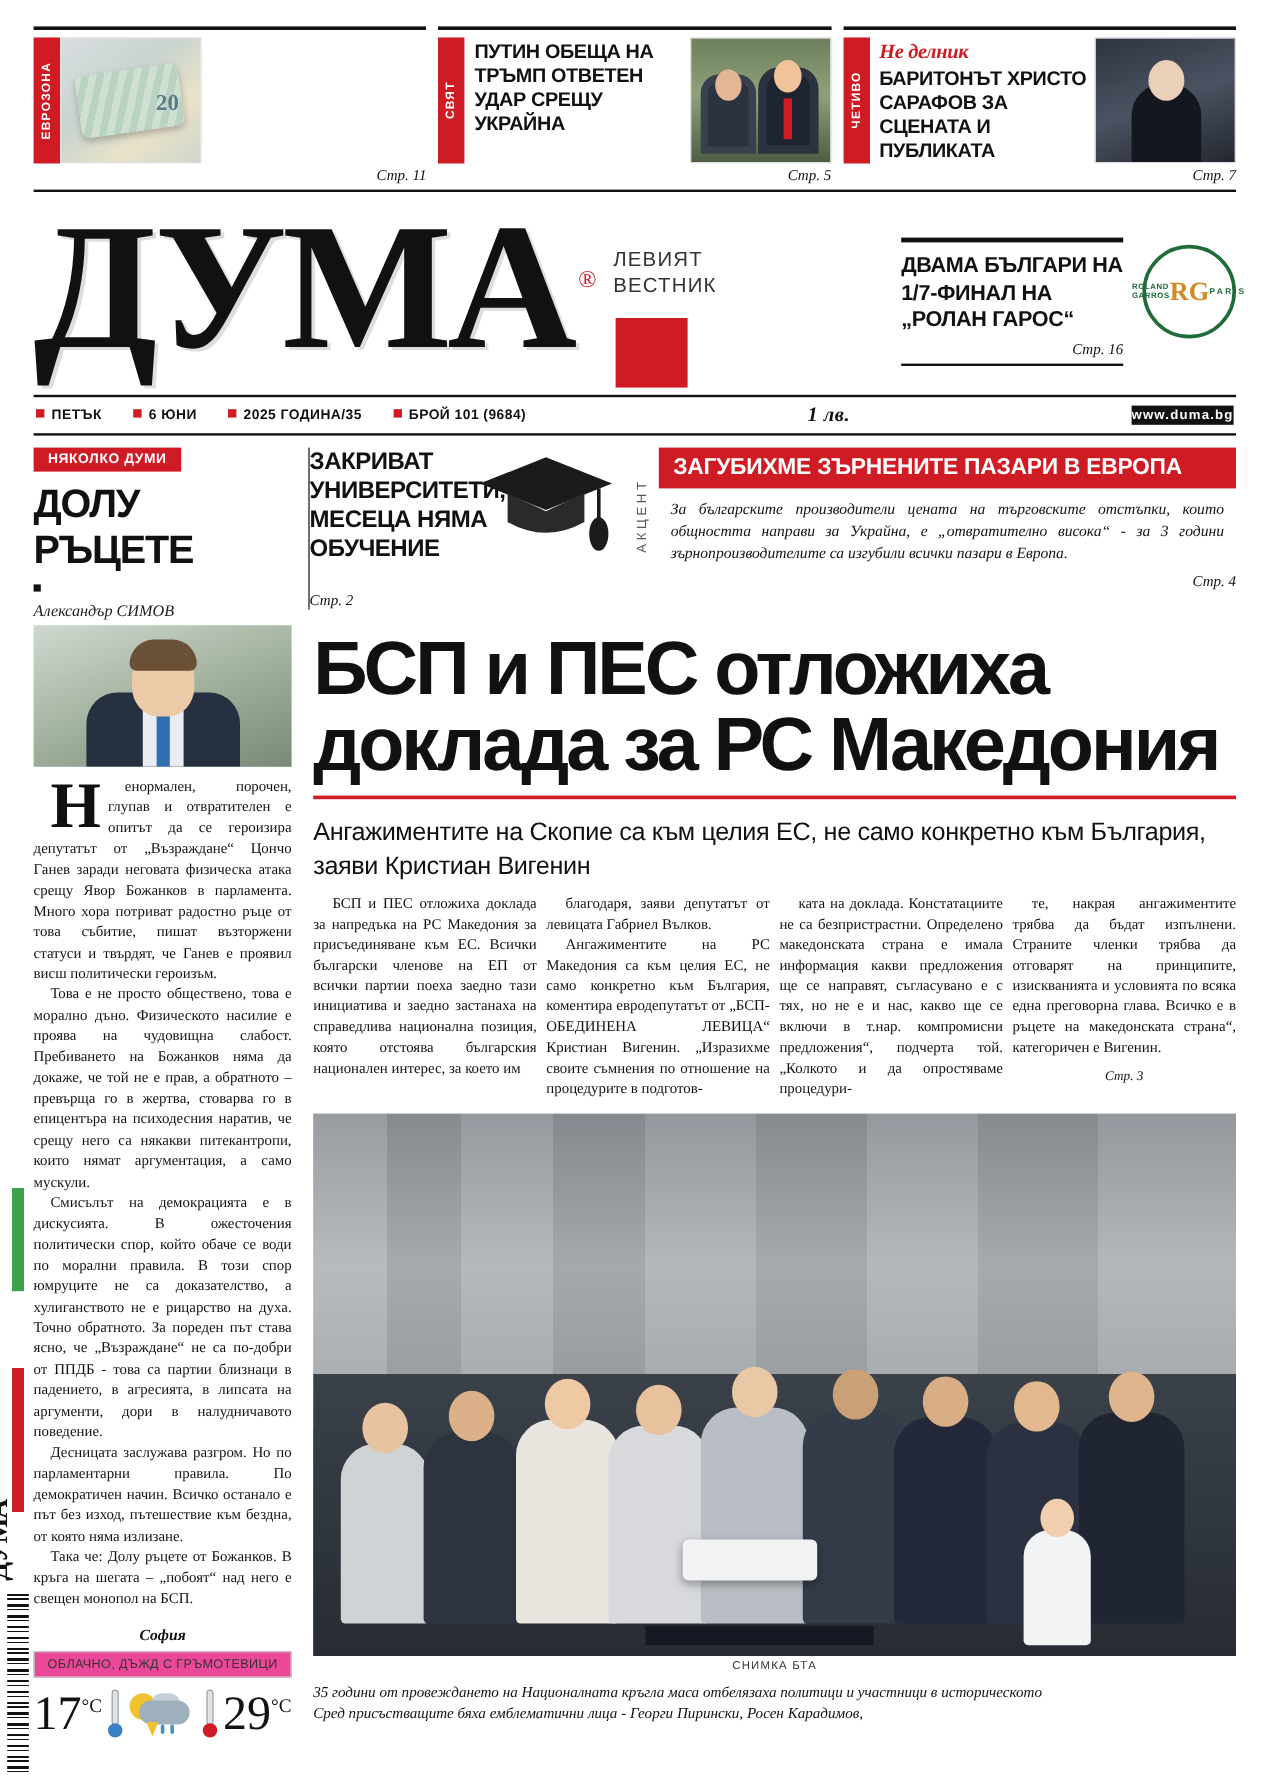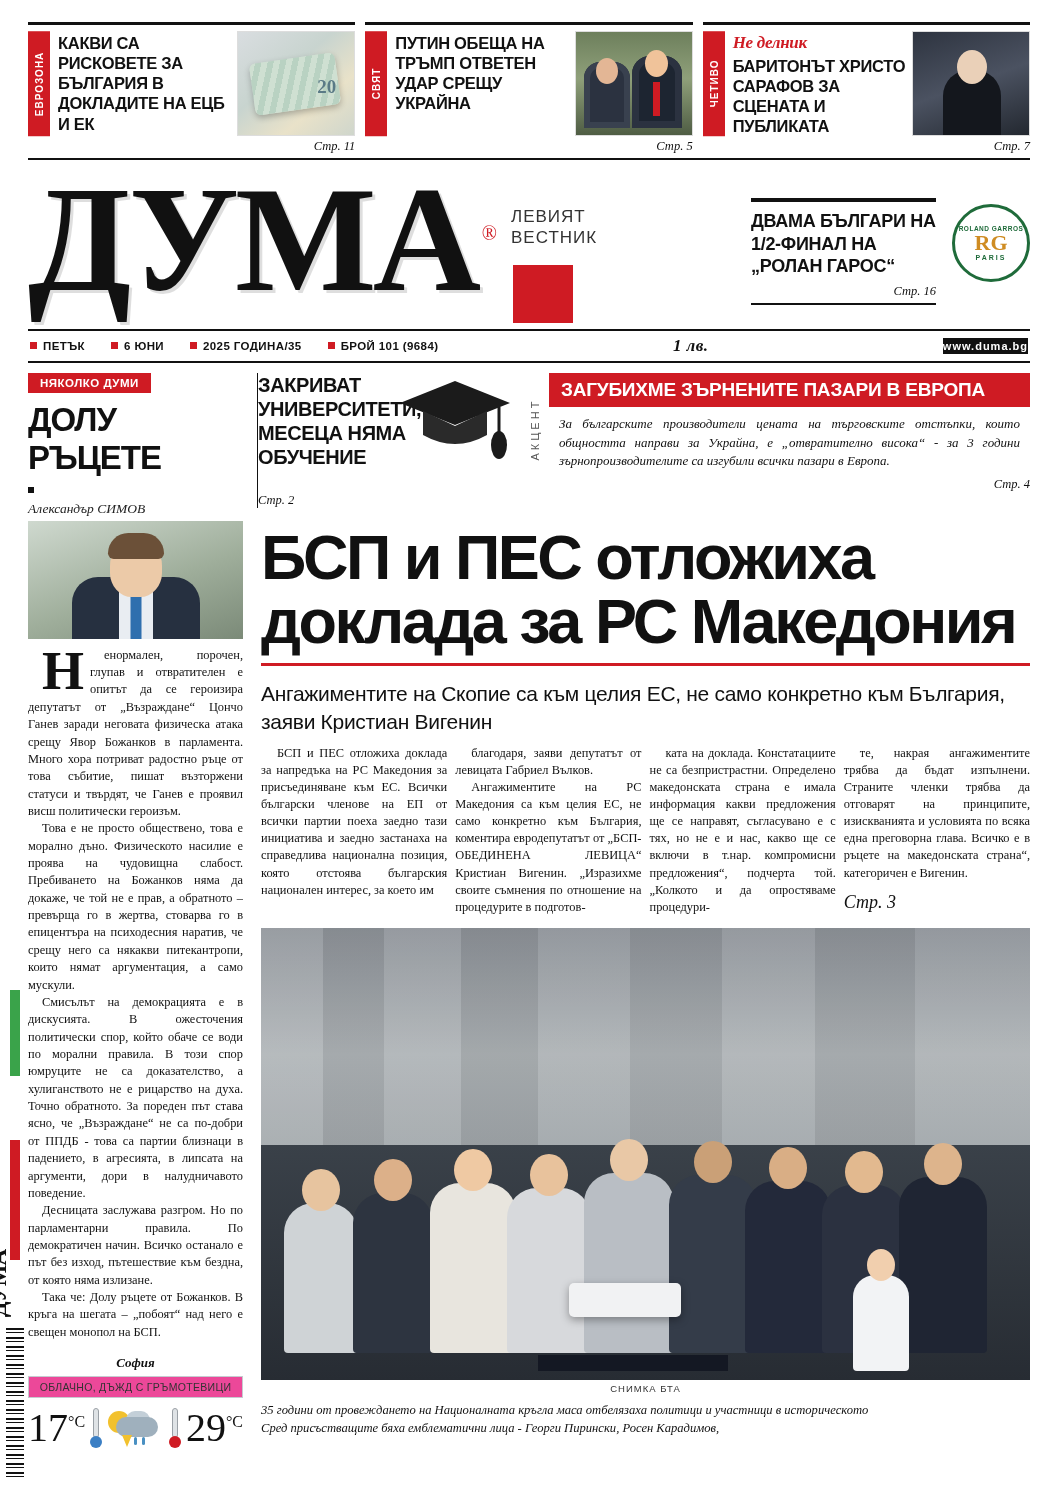--- a/index.html
+++ b/index.html
@@ -67,21 +67,21 @@
   .reg { position:absolute; right:-20px; top:54px; font-size:20px; color:#cf1b23; font-family:"Liberation Serif",serif;}
   .sub-left { margin-left:34px; padding-top:38px; }
   .sub-left .line { font-size:17px; letter-spacing:1px; color:#333; line-height:1.25; }
   .red-sq { width:60px; height:58px; background:#cf1b23; margin-top:16px; margin-left:2px; }
   .mast-right { margin-left:auto; display:flex; align-items:flex-start; padding-top:30px; }
   .promo { border-top:4px solid #111; padding-top:8px; width:185px; }
   .promo .ptxt { font-weight:bold; font-size:18px; line-height:1.25; letter-spacing:-0.3px; }
   .promo .pref { font-family:"Liberation Serif",serif; font-style:italic; font-size:12.5px; text-align:right; margin-top:6px; border-bottom:2px solid #111; padding-bottom:4px;}
   .rg-badge {
     width:78px; height:78px; border-radius:50%; border:3px solid #1f6b3a; margin-left:16px; margin-top:6px;
-    display:flex; flex-direction:column; align-items:center; justify-content:center; background:#fff; position:relative;
+    display:flex; align-items:center; justify-content:center; background:#fff; position:relative;
   }
   .rg-badge .rg-top { font-size:6.5px; font-weight:bold; color:#1f6b3a; letter-spacing:.5px; }
   .rg-badge .rg-mid { font-size:22px; font-weight:bold; color:#cf8c22; font-family:"Liberation Serif",serif; line-height:1;}
   .rg-badge .rg-bot { font-size:7px; font-weight:bold; color:#1f6b3a; letter-spacing:2px; }
 
   
   .infobar { display:flex; align-items:center; gap:26px; border-top:2px solid #111; border-bottom:2px solid #111;
     padding:5px 2px; margin-top:6px; font-size:11.5px; font-weight:bold; letter-spacing:.4px;}
   .bullet { display:inline-block; width:7px; height:7px; background:#cf1b23; margin-right:6px; vertical-align:1px;}
   .price { font-family:"Liberation Serif", serif; font-style:italic; font-size:17px; font-weight:bold; margin-left:auto; margin-right:auto;}
@@ -116,21 +116,21 @@
   .headline { font-size:63px; font-weight:bold; line-height:1.02; letter-spacing:-2.5px; margin:4px 0 0; }
   .deck { font-size:21px; line-height:1.3; margin-top:14px; letter-spacing:-0.3px; }
   .rule-red { border-top:3px solid #cf1b23; margin-top:10px; }
 
   
   .body3 { display:flex; gap:8px; margin-top:10px; font-family:"Liberation Serif", serif;
     font-size:12.4px; line-height:1.38; text-align:justify; }
   .body3 .c { flex:1; }
   .body3 p { margin:0 0 0; text-indent:16px; }
   .body3 p.first { text-indent:16px; }
-  .ref-right { font-family:"Liberation Serif",serif; font-style:italic; font-size:18px; text-align:left; margin-top:8px;}
+  .ref-right { font-family:"Liberation Serif",serif; font-style:italic; font-size:11px; text-align:center; margin-top:8px;}
 
   
   .op-photo { width:100%; height:118px; margin-bottom:8px; position:relative; overflow:hidden;
     background:linear-gradient(160deg,#cfd9cf 0%,#9fae9b 55%,#7b8a78 100%); }
   .op-photo .suit{position:absolute;left:50%;transform:translateX(-50%);bottom:0;width:128px;height:62px;background:#263040;border-radius:26px 26px 0 0;}
   .op-photo .shirt{position:absolute;left:50%;transform:translateX(-50%);bottom:0;width:34px;height:50px;background:#e9edf2;}
   .op-photo .tie{position:absolute;left:50%;transform:translateX(-50%);bottom:0;width:11px;height:46px;background:#2f6fae;}
   .op-photo .head{position:absolute;left:50%;transform:translateX(-50%);top:18px;width:52px;height:58px;border-radius:46% 46% 42% 42%;background:#eccaa8;}
   .op-photo .hair{position:absolute;left:50%;transform:translateX(-50%);top:12px;width:56px;height:26px;border-radius:28px 28px 8px 8px;background:#6b5038;}
   .op-body { font-family:"Liberation Serif", serif; font-size:12.4px; line-height:1.4; text-align:justify; }
@@ -187,21 +187,20 @@
 </head>
 <body>
 
 <div class="page">
 
   <div class="teasers">
 
     <div class="teaser">
       <div class="teaser-inner">
         <div class="rubric">ЕВРОЗОНА</div>
-        <div class="teaser-text">КАКВИ СА РИСКОВЕТЕ ЗА БЪЛГАРИЯ В ДОКЛАДИТЕ НА ЕЦБ И ЕК</div>
         <div class="teaser-photo t1photo"></div>
       </div>
     </div>
 
     <div class="teaser">
       <div class="teaser-inner">
         <div class="rubric">СВЯТ</div>
         <div class="teaser-text">ПУТИН ОБЕЩА НА ТРЪМП ОТВЕТЕН УДАР СРЕЩУ УКРАЙНА</div>
         <div class="teaser-photo t2photo">
           <div class="t2face1"></div>
@@ -234,21 +233,21 @@
       <div class="logo">ДУМА</div>
       <span class="reg">®</span>
     </div>
     <div class="sub-left">
       <div class="line">ЛЕВИЯТ</div>
       <div class="line">ВЕСТНИК</div>
       <div class="red-sq"></div>
     </div>
     <div class="mast-right">
       <div class="promo">
-        <div class="ptxt">ДВАМА БЪЛГАРИ НА 1/2-ФИНАЛ НА „РОЛАН ГАРОС“</div>
+        <div class="ptxt">ДВАМА БЪЛГАРИ НА 1/7-ФИНАЛ НА „РОЛАН ГАРОС“</div>
         <div class="pref">Стр. 16</div>
       </div>
       <div class="rg-badge">
         <div class="rg-top">ROLAND GARROS</div>
         <div class="rg-mid">RG</div>
         <div class="rg-bot">PARIS</div>
       </div>
     </div>
   </div>
 

